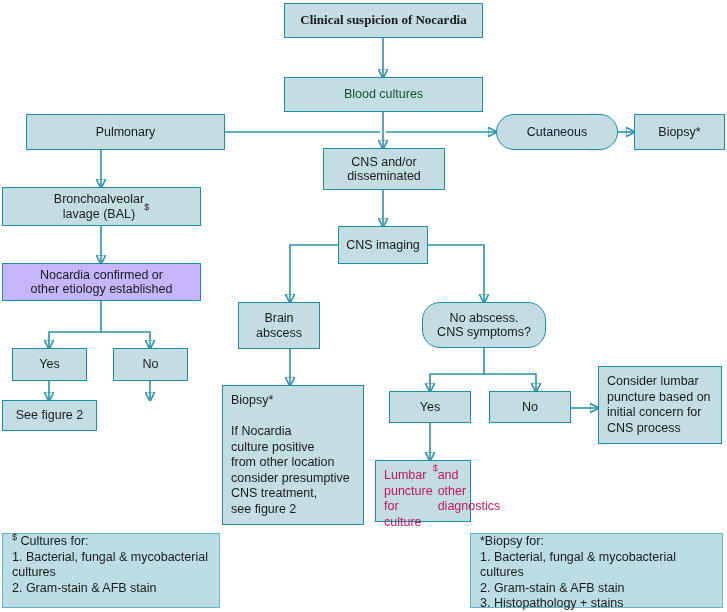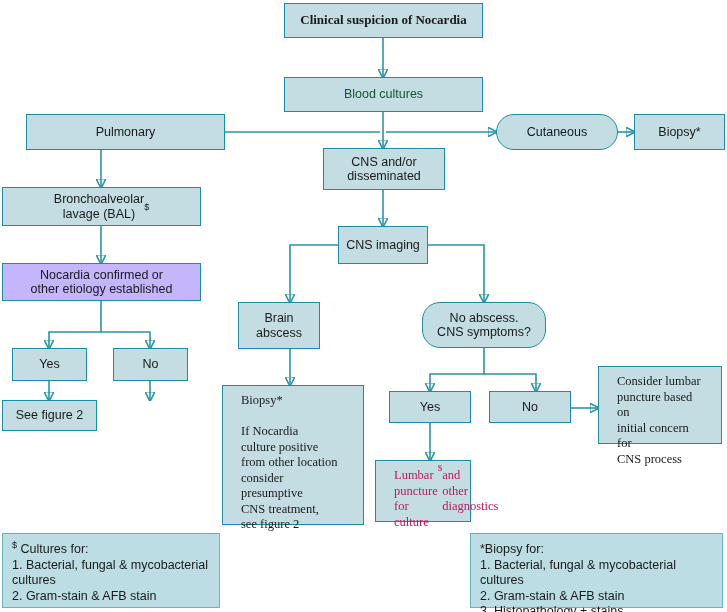--- a/index.html
+++ b/index.html
@@ -34,34 +34,33 @@
     padding: 2px 4px;
   }
   .node.bold {
     font-weight: bold;
     font-size: 13px;
   }
   .node.left {
     justify-content: flex-start;
     align-items: flex-start;
     text-align: left;
-    padding: 7px 18px;
+    padding: 7px 8px;
     line-height: 15.5px;
-    font-family: Liberation Serif, serif;
   }
   .note {
     position: absolute;
     box-sizing: border-box;
     background: #bcdde4;
     border: 1.5px solid #63b6c6;
     color: #1a1a1a;
     font-size: 12.5px;
     line-height: 15.5px;
     text-align: left;
-    padding: 8px 9px;
+    padding: 0 9px;
     white-space: pre-line;
   }
   .note .sup, .node .sup {
     font-size: 9px;
     vertical-align: super;
     line-height: 0;
   }
   svg.edges {
     position: absolute;
     left: 0;

